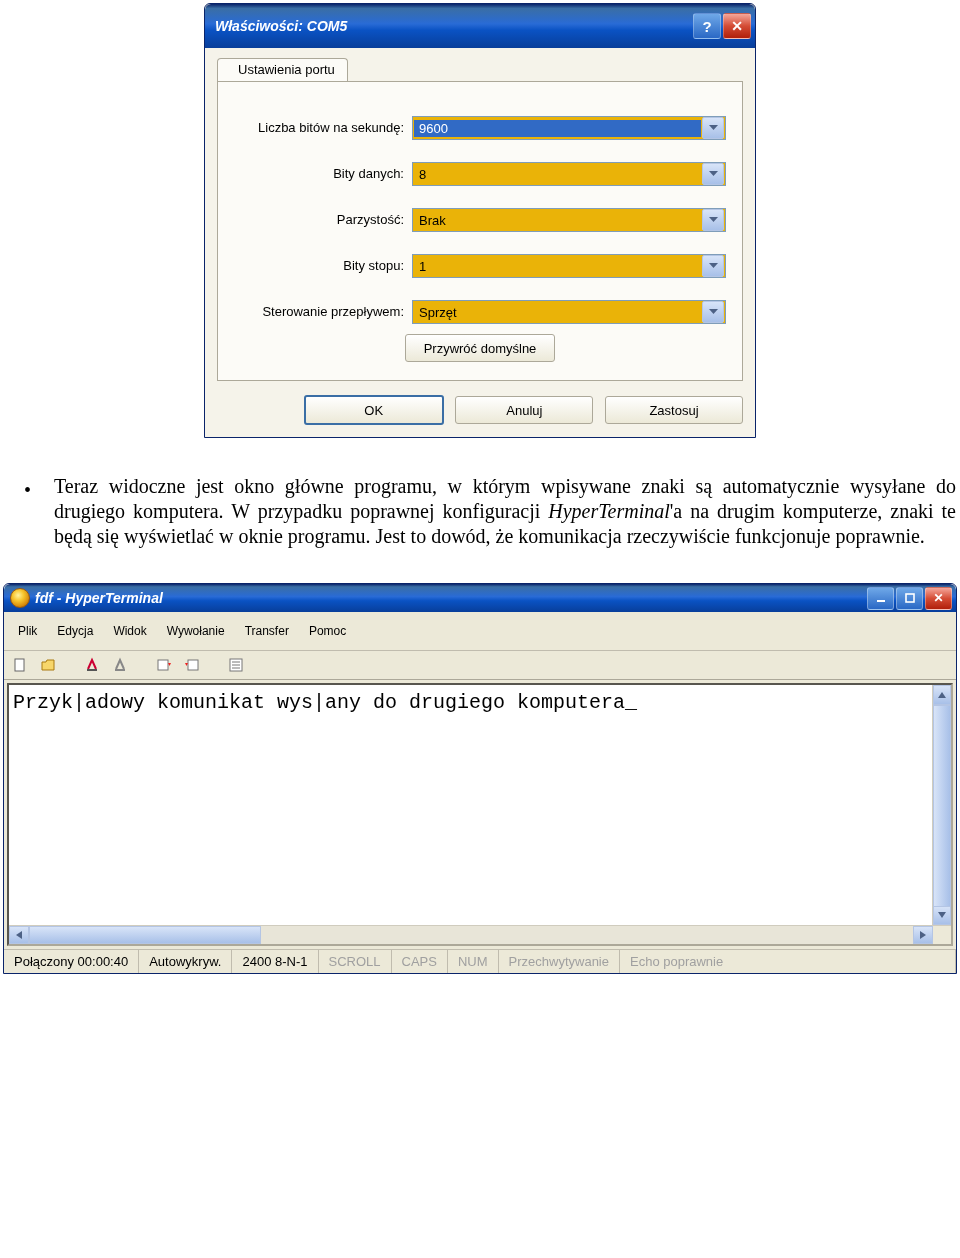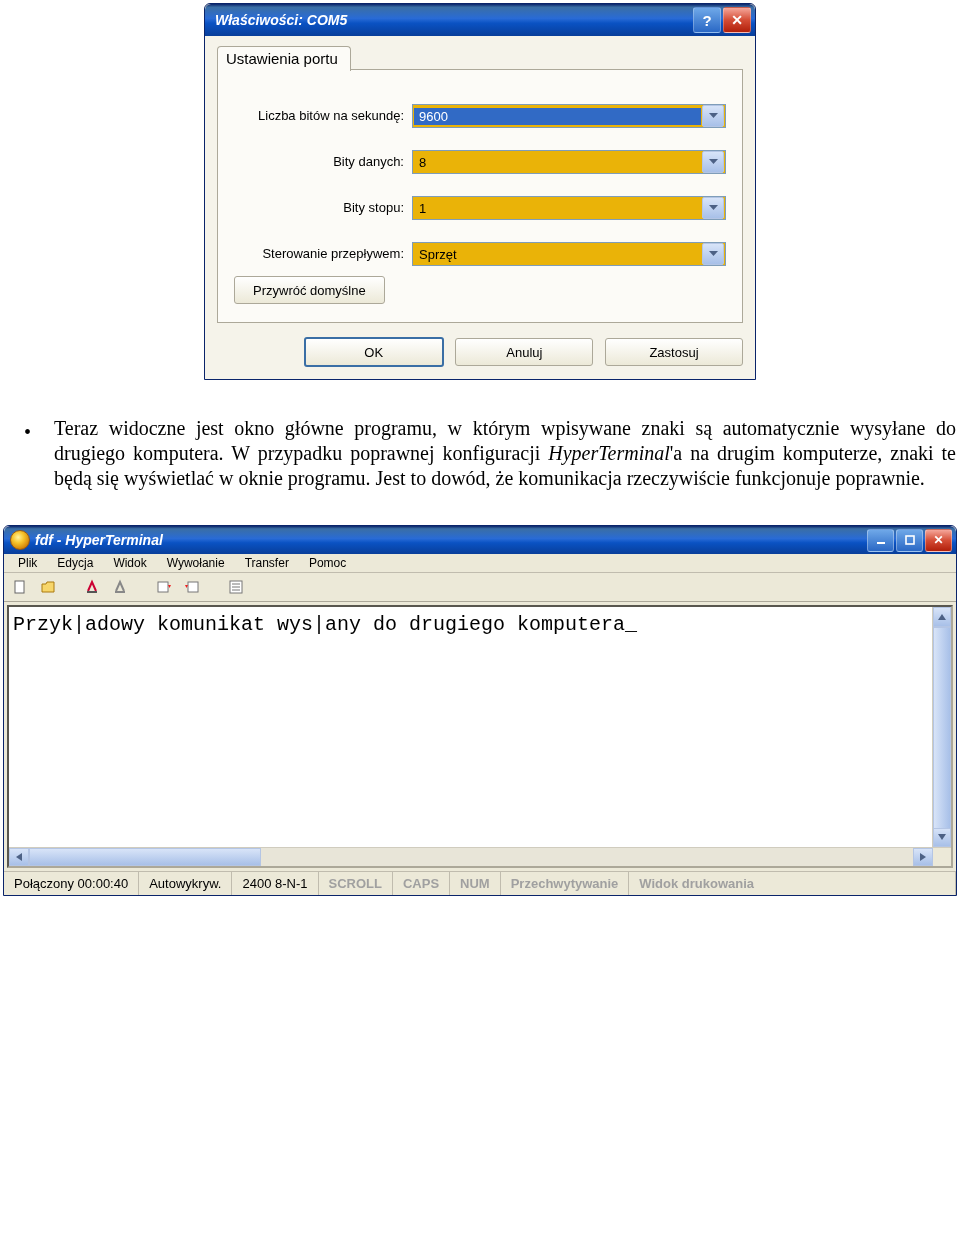--- a/index.html
+++ b/index.html
@@ -17,21 +17,21 @@
     margin: 3px 0 0 204px;
     width: 552px;
   }
   .dlg {
     border: 1px solid #0a246a;
     background: #ece9d8;
     overflow: hidden;
     border-radius: 6px 6px 0 0;
   }
   .titlebar {
-    height: 32px;
+    height: 44px;
     background: linear-gradient(to bottom,#0a246a 0%,#3a6ea5 10%,#296bd6 45%,#0a52c3 60%,#083e9a 100%);
     display: flex;
     align-items: center;
     padding: 0 4px 0 10px;
     border-radius: 6px 6px 0 0;
   }
   .titlebar .title {
     flex: 1;
     color: #fff;
     font-weight: bold;
@@ -62,22 +62,22 @@
 
   
   .tabstrip { position: relative; height: 24px; }
   .tab {
     position: absolute;
     top: 0; left: 0;
     background:#fcfbf7;
     border:1px solid #aca899;
     border-bottom: none;
     border-radius: 4px 4px 0 0;
-    padding: 3px 12px 4px 8px;
-    font-size: 15px;
+    padding: 3px 12px 4px 20px;
+    font-size: 13px;
     z-index: 2;
   }
   .tabpage {
     border:1px solid #aca899;
     background:#fcfbf7;
     margin-top:-1px;
     padding: 34px 16px 18px 16px;
   }
 
   .row {
@@ -128,21 +128,21 @@
     align-items:center;
     justify-content:center;
     height:26px;
     padding: 0 18px;
     background:linear-gradient(to bottom,#fff,#ece9d8);
     border:1px solid #aca899;
     border-radius:3px;
     font-size:13px;
   }
   .btn.def{border:2px solid #3a6ea5;}
-  .btnrow-right {text-align:left; }
+  .btnrow-right {text-align:center; }
   .dlg-buttons {
     text-align:right;
     padding-top:14px;
   }
   .dlg-buttons .btn{ min-width:100px; margin-left:8px;}
 
   
   .para {
     font-family: "Times New Roman", Times, serif;
     font-size: 20px;
@@ -177,21 +177,21 @@
     border-radius:3px;border:1px solid #fff5;
     display:flex;align-items:center;justify-content:center;
     color:#fff;
     font-weight:bold;
   }
   .wbtn.min,.wbtn.max{background:linear-gradient(to bottom,#6fa8e8,#2a68c5);}
   .wbtn.close{background:linear-gradient(to bottom,#f5a69a,#d44c35,#b11f0a);}
   .ht-menubar{
     background:#ece9d8;
     border-bottom:1px solid #c0bcae;
-    padding:0 4px;
+    padding:10px 4px;
     display:flex;
     font-size:12px;
   }
   .ht-menubar span{padding:2px 10px;}
   .ht-toolbar{
     background:#ece9d8;
     border-bottom:1px solid #aca899;
     padding:3px 5px;
     display:flex;
     gap:6px;
@@ -245,21 +245,21 @@
     background:#ece9d8;
     border-top:1px solid #c0bcae;
     display:flex;
     font-size:13px;
   }
   .ht-status .cell{
     padding:4px 10px;
     border-right:1px solid #c0bcae;
     white-space:nowrap;
   }
-  .ht-status .dim{color:#a0a0a0;font-weight:bold;}
+  .ht-status .dim{color:#a0a0a0;}
   .ht-status .cell.echo{flex:1;}
 </style>
 </head>
 <body>
 
 <div class="dlg-wrap">
   <div class="dlg">
     <div class="titlebar">
       <div class="title">Właściwości: COM5</div>
       <div class="tbtn help">
@@ -292,20 +292,31 @@
           <div class="combo">
             <span class="val">8</span>
             <span class="ar">
                 <svg viewBox="0 0 9 6">
                   <path d="M0 0 L4.5 5 L9 0 Z" fill="currentColor"></path>
                 </svg>
               </span>
           </div>
         </div>
 
+        <div class="row">
+          <div class="lbl">Parzystość:</div>
+          <div class="combo">
+            <span class="val">Brak</span>
+            <span class="ar">
+                <svg viewBox="0 0 9 6">
+                  <path d="M0 0 L4.5 5 L9 0 Z" fill="currentColor"></path>
+                </svg>
+              </span>
+          </div>
+        </div>
 
         <div class="row">
           <div class="lbl">Bity stopu:</div>
           <div class="combo">
             <span class="val">1</span>
             <span class="ar">
                 <svg viewBox="0 0 9 6">
                   <path d="M0 0 L4.5 5 L9 0 Z" fill="currentColor"></path>
                 </svg>
               </span>
@@ -462,16 +473,16 @@
     </div>
 
     <div class="ht-status">
       <div class="cell">Połączony 00:00:40</div>
       <div class="cell">Autowykryw.</div>
       <div class="cell">2400 8-N-1</div>
       <div class="cell dim">SCROLL</div>
       <div class="cell dim">CAPS</div>
       <div class="cell dim">NUM</div>
       <div class="cell dim">Przechwytywanie</div>
-      <div class="cell dim echo">Widok drukowania</div>
+      <div class="cell dim echo">Echo poprawnie</div>
     </div>
   </div>
 </div>
 
 </body></html>

